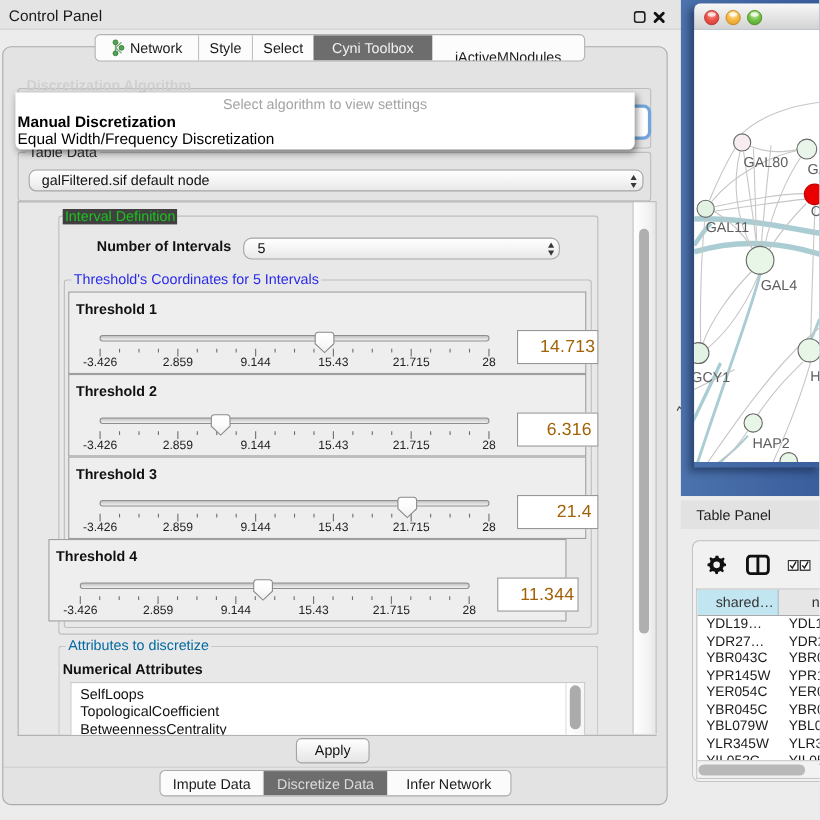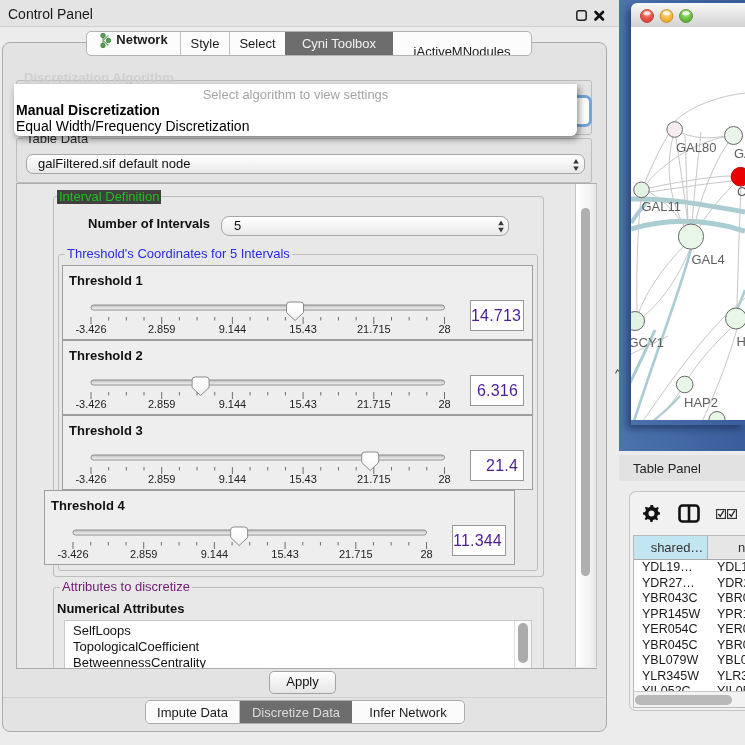--- a/index.html
+++ b/index.html
@@ -2,39 +2,39 @@
 <html><head>
 <meta charset="utf-8">
 <style>
   html,body{margin:0;padding:0;overflow:hidden;}
   body{width:745px;height:745px;overflow:hidden;font-family:"Liberation Sans",sans-serif;background:#ECECEC;position:relative;}
   .abs{position:absolute;}
   .grp{position:absolute;border:1px solid #BDBDBD;border-radius:3px;}
   .gtitle{position:absolute;font-size:13px;line-height:14px;white-space:nowrap;}
   .combo{position:absolute;background:linear-gradient(#FFFFFF,#F2F2F2 60%,#E8E8E8);border:1px solid #A6A6A6;border-radius:7px;font-size:13px;color:#111;}
   .tbox{position:absolute;border:1px solid #9E9E9E;background:#EEEEEE;}
-  .vbox{position:absolute;width:47px;height:29px;background:#fff;border:1px solid #979797;font-size:16px;color:#4c1d95;text-align:right;line-height:29px;padding-right:5px;letter-spacing:0.2px;}
+  .vbox{position:absolute;width:47px;height:29px;background:#fff;border:1px solid #979797;font-size:16px;color:#a16207;text-align:right;line-height:29px;padding-right:5px;letter-spacing:0.2px;padding-left:20px;}
   .blab{font-weight:bold;font-size:13px;color:#111;position:absolute;white-space:nowrap;}
 </style>
 </head>
 <body>
 
 <div class="abs" style="left:0;top:0;width:619px;height:745px;background:#ECECEC;"></div>
 <div class="abs" style="left:0;top:0;width:619px;height:26px;background:#E4E4E4;border-bottom:1px solid #D0D0D0;"></div>
 <div class="abs" style="left:8px;top:6px;font-size:14px;color:#1A1A1A;">Control Panel</div>
 
 <svg class="abs" style="left:576px;top:10px;" width="30" height="12" viewBox="0 0 30 12">
   <rect x="0.8" y="0.8" width="9.4" height="9.4" rx="2.2" fill="none" stroke="#222" stroke-width="1.5"></rect>
   <path d="M19.5 2 L27 9.5 M27 2 L19.5 9.5" stroke="#111" stroke-width="2.6" stroke-linecap="round"></path>
 </svg>
 
 <div class="abs" style="left:2px;top:42px;width:603px;height:688px;background:#E3E3E3;border:1px solid #ABABAB;border-radius:8px;"></div>
 
 <div class="abs" style="left:86px;top:31px;width:444px;height:23px;background:#FCFCFC;border:1px solid #B2B2B2;border-radius:5px;display:flex;font-size:13px;color:#1A1A1A;overflow:hidden;">
-  <div style="flex:0 0 93px;display:flex;align-items:flex-start;justify-content:center;border-right:1px solid #C0C0C0;font-weight:bold;">
+  <div style="flex:0 0 93px;display:flex;align-items:center;justify-content:center;border-right:1px solid #C0C0C0;">
     <svg width="13" height="17" viewBox="0 0 13 17" style="margin-right:4px;">
       <path d="M4 8.5 L9.5 3.5 M4 8.5 L9.5 13.5 M4 4 L4 13" stroke="#7aa87a" stroke-width="1.2" fill="none"></path>
       <circle cx="4" cy="3.5" r="2.2" fill="#55a055" stroke="#2e7d32" stroke-width="0.8"></circle>
       <circle cx="9.5" cy="8.5" r="2.2" fill="#55a055" stroke="#2e7d32" stroke-width="0.8"></circle>
       <circle cx="4" cy="13.5" r="2.2" fill="#55a055" stroke="#2e7d32" stroke-width="0.8"></circle>
     </svg>Network</div>
   <div style="flex:0 0 48px;display:flex;align-items:center;justify-content:center;border-right:1px solid #C0C0C0;">Style</div>
   <div style="flex:0 0 55px;display:flex;align-items:center;justify-content:center;">Select</div>
   <div style="flex:0 0 108px;display:flex;align-items:center;justify-content:center;background:#6D6D6D;color:#F2F2F2;">Cyni Toolbox</div>
   <div style="flex:1;display:flex;align-items:center;justify-content:center;margin-top:16px;">jActiveMNodules</div>
@@ -258,21 +258,21 @@
       <text x="98.7" y="67" font-size="11" fill="#222" text-anchor="middle" font-family="Liberation Sans, sans-serif">2.859</text>
       <text x="169.4" y="67" font-size="11" fill="#222" text-anchor="middle" font-family="Liberation Sans, sans-serif">9.144</text>
       <text x="240.1" y="67" font-size="11" fill="#222" text-anchor="middle" font-family="Liberation Sans, sans-serif">15.43</text>
       <text x="310.8" y="67" font-size="11" fill="#222" text-anchor="middle" font-family="Liberation Sans, sans-serif">21.715</text>
       <text x="381.5" y="67" font-size="11" fill="#222" text-anchor="middle" font-family="Liberation Sans, sans-serif">28</text>
     </svg>
     <div class="vbox" style="left:407px;top:34px;">11.344</div>
   </div>
 
 <div class="abs" style="left:53px;top:587px;width:489px;height:80px;border:1px solid #BDBDBD;border-bottom:none;border-radius:3px 3px 0 0;"></div>
-<div class="gtitle" style="left:60px;top:580px;color:#701a75;background:#E8E8E8;padding:0 2px;">Attributes to discretize</div>
+<div class="gtitle" style="left:60px;top:580px;color:#0369a1;background:#E8E8E8;padding:0 2px;">Attributes to discretize</div>
 <div class="blab" style="left:57px;top:601px;">Numerical Attributes</div>
 <div class="abs" style="left:64px;top:620px;width:466px;height:47px;background:#fff;border:1px solid #C9C9C9;border-bottom:none;overflow:hidden;">
   <div style="font-size:13px;color:#111;padding-left:8px;line-height:16px;padding-top:2px;">SelfLoops<br>TopologicalCoefficient<br>BetweennessCentrality</div>
   <div style="position:absolute;right:0;top:0;width:16px;height:47px;background:linear-gradient(90deg,#FFFFFF,#F5F5F5);border-left:1px solid #DDD;"></div>
   <div style="position:absolute;right:3px;top:2px;width:10px;height:40px;background:#ABABAB;border-radius:5px;"></div>
 </div>
 
 <div class="abs" style="left:269px;top:671px;width:65px;height:21px;background:linear-gradient(#FFFFFF,#EFEFEF 60%,#E5E5E5);border:1px solid #A3A3A3;border-radius:5px;font-size:13px;color:#111;text-align:center;line-height:20px;">Apply</div>
 <div class="abs" style="left:3px;top:697px;width:602px;height:1px;background:#CFCFCF;"></div>
 

